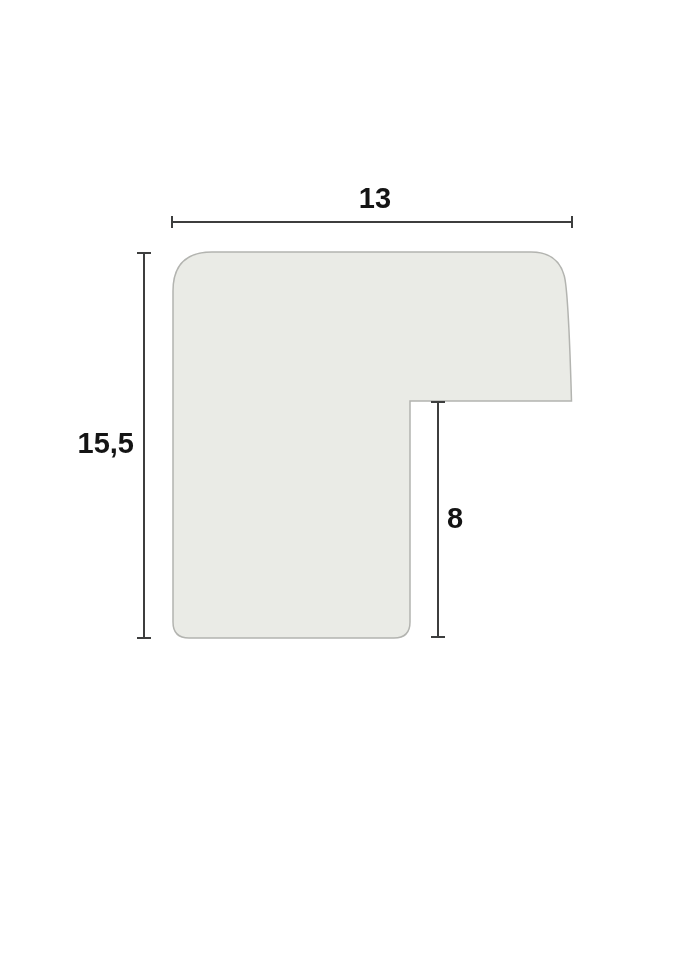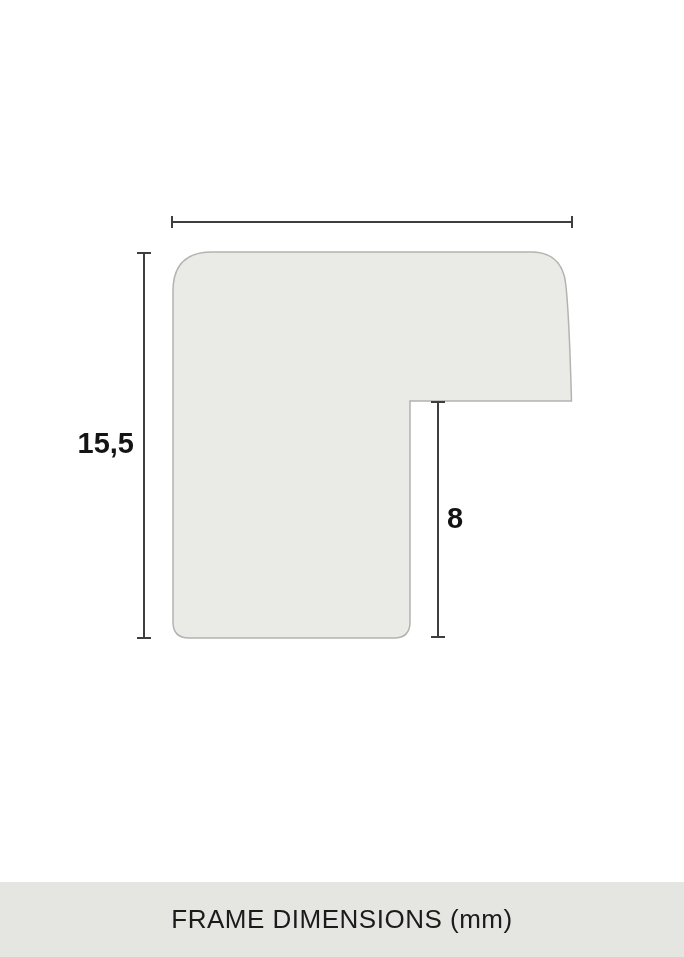--- a/index.html
+++ b/index.html
@@ -114,22 +114,20 @@
       <line class="dim-line" x1="137" y1="638" x2="151" y2="638"></line>
     </g>
 
     <g>
       <line class="dim-line" x1="438" y1="402" x2="438" y2="637"></line>
       <line class="dim-line" x1="431" y1="402" x2="445" y2="402"></line>
       <line class="dim-line" x1="431" y1="637" x2="445" y2="637"></line>
     </g>
   </svg>
 
+  <div class="dim-label width-label">13</div>
 
   <div class="dim-label height-label">15,5</div>
 
   <div class="dim-label rabbet-label">8</div>
 
-  <div class="caption-bar">
-    <div class="caption-text">FRAME DIMENSIONS (mm)</div>
-  </div>
 
 </div>
 
 </body></html>

